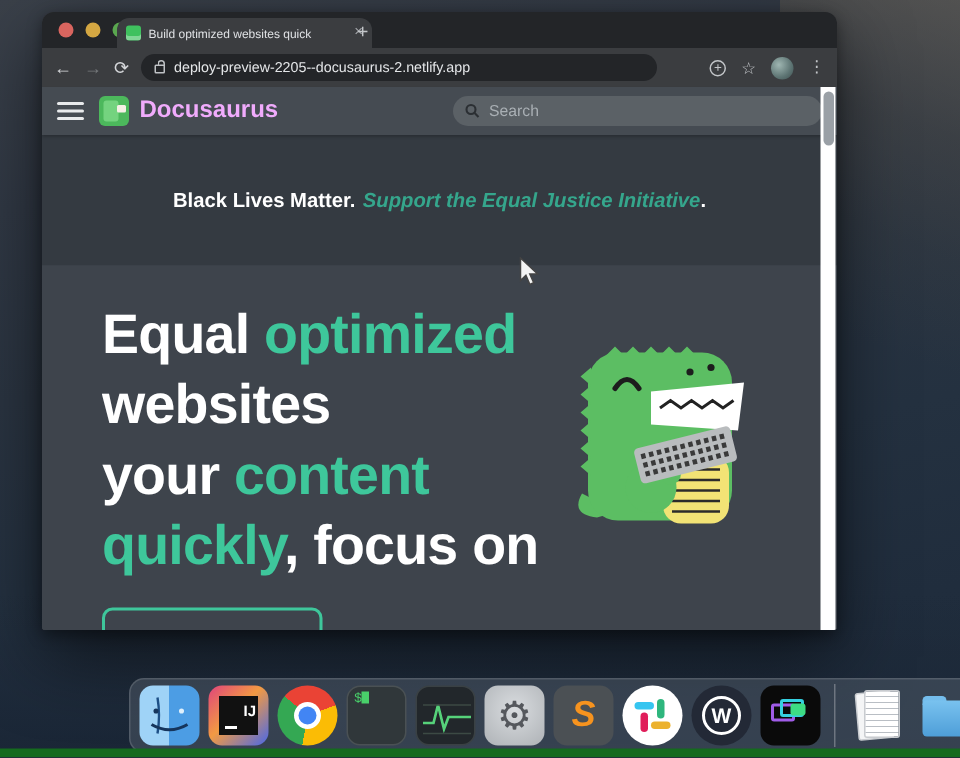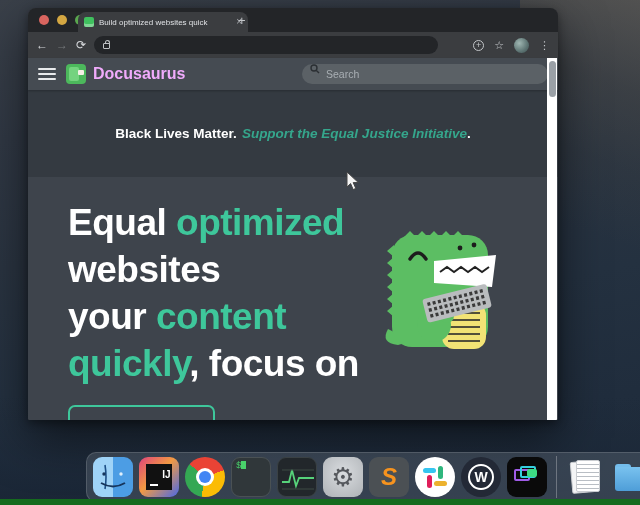--- a/index.html
+++ b/index.html
@@ -56,21 +56,21 @@
             padding:0 10px; box-shadow:0 1px 2px rgba(0,0,0,.25); }
   .hamburger { width:18px; height:12px; display:flex; flex-direction:column; justify-content:space-between; margin-right:10px; }
   .hamburger span { display:block; height:2px; background:#e8eaec; border-radius:1px; }
   .site-logo { width:20px; height:20px; border-radius:4px; background:#4cb85c; margin-right:7px; position:relative; overflow:hidden; }
   .site-logo::before { content:""; position:absolute; left:3px; top:3px; width:10px; height:14px;
                        background:#74d37f; border-radius:2px; }
   .site-logo::after  { content:""; position:absolute; right:2px; top:6px; width:6px; height:5px;
                        background:#f5f0e6; border-radius:1px; }
   .brand { color:#f0abfc; font-size:16px; font-weight:bold; }
   .search-pill { margin-left:auto; width:246px; height:20px; background:#5b6166; border-radius:10px;
-                 display:flex; padding:0 8px; gap:6px; }
+                 display:flex; align-items:center; padding:0 8px; gap:6px; }
   .search-pill svg { flex:0 0 auto; }
   .search-input { background:transparent; border:none; outline:none; color:#cfd3d6;
                   font-size:10.5px; width:100%; font-family:"Liberation Sans",sans-serif; }
   .search-input::placeholder { color:#a9afb4; }
 
   .announce { height:87px; background:#343a41; display:flex; align-items:center; justify-content:center;
               font-size:13.5px; font-weight:bold; color:#ffffff; }
   .announce .lnk { color:var(--accent-link); margin-left:5px;font-style:italic; }
 
   .hero { position:relative; height:243px; background:#3e444c; }
@@ -176,20 +176,21 @@
       </div>
       <span class="newtab">+</span>
     </div>
 
     <div class="toolbar">
       <span class="navbtn">←</span>
       <span class="navbtn dim">→</span>
       <span class="navbtn">⟳</span>
       <div class="urlbar">
         <span class="lock"></span>
+        <span class="url">deploy-preview-2205--docusaurus-2.netlify.app</span>
       </div>
       <div class="tb-right">
         <span class="circle-plus">+</span>
         <span class="star">☆</span>
         <span class="avatar"></span>
         <span class="kebab">⋮</span>
       </div>
     </div>
 
     <div class="page">

